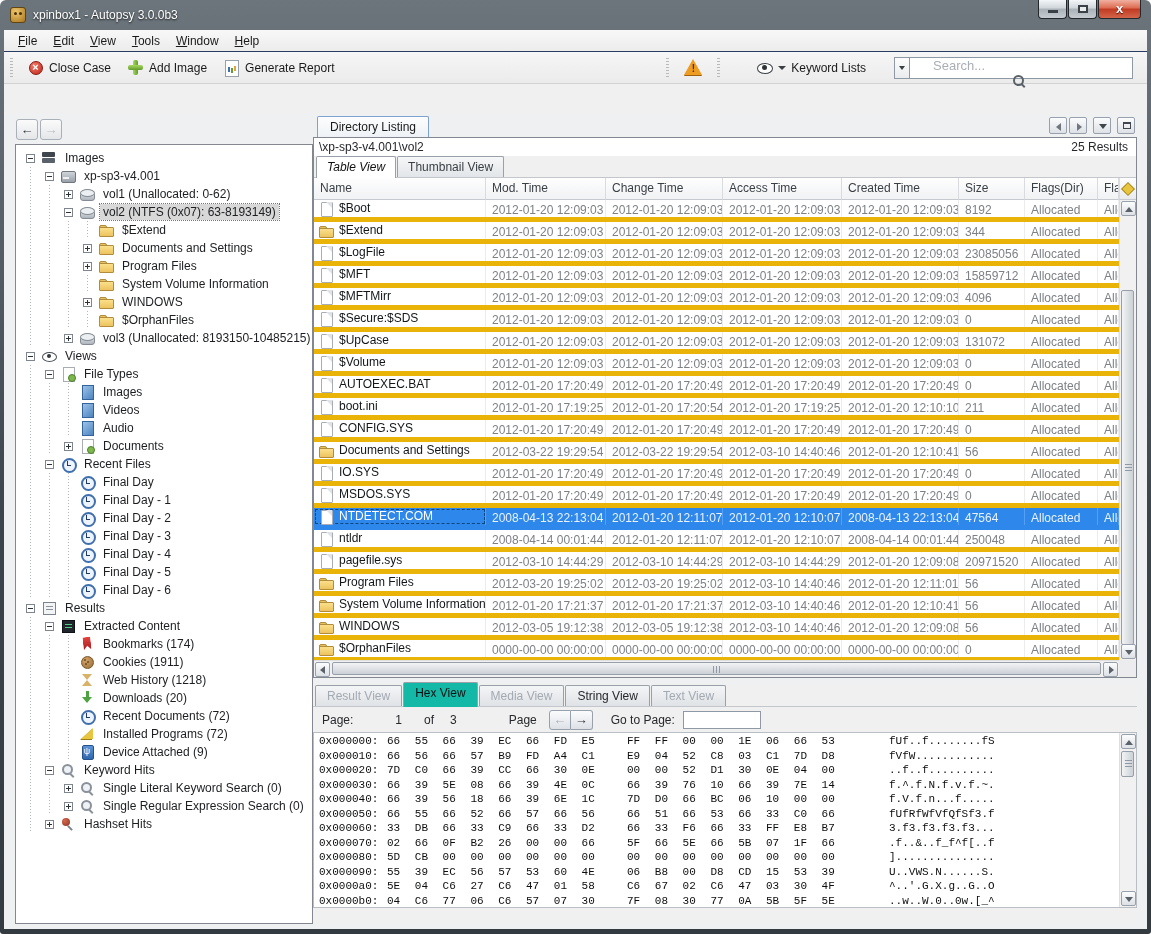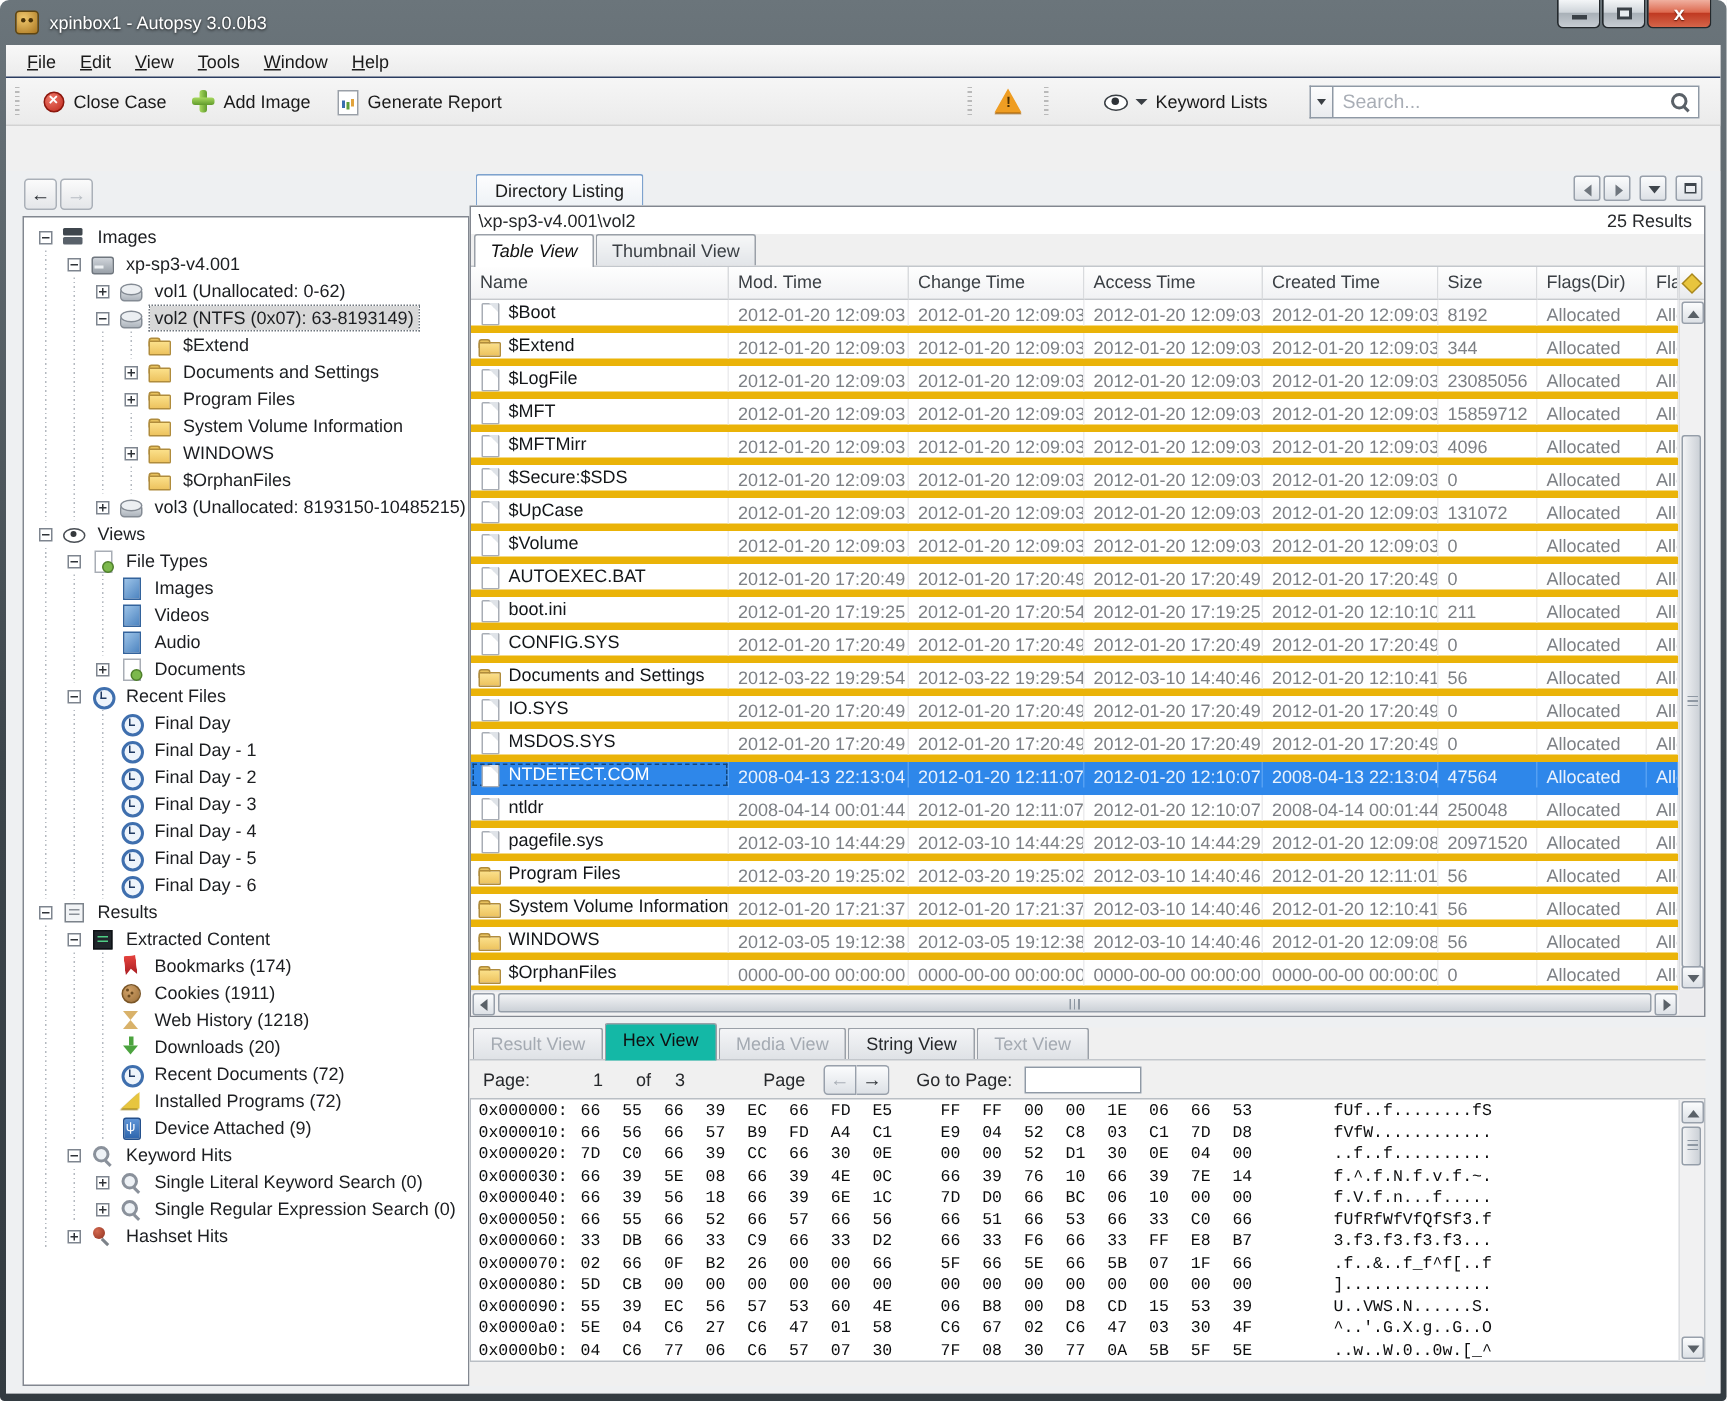--- a/index.html
+++ b/index.html
@@ -36,21 +36,21 @@
   .tbi-report::after { content:""; position:absolute; left:5px; bottom:4px; width:2px; height:5px; background:#3a6fb0; box-shadow:3px 1px 0 #5d9e3c, 6px -1px 0 #e2a33c; }
   .tbi-warn { width:20px; }
   .tbi-warn::before { content:""; position:absolute; left:1px; top:0; border-left:9px solid transparent; border-right:9px solid transparent; border-bottom:16px solid #ef9d22; filter:drop-shadow(0 1px 0 #a15f08); }
   .tbi-warn::after { content:"!"; position:absolute; left:1px; top:4px; width:18px; text-align:center; font:bold 10px/12px "Liberation Sans",sans-serif; color:#4c2f02; }
   .tbi-eye::before { content:""; position:absolute; left:1px; top:4px; width:14px; height:9px; background:#fff; border:1px solid #3a3f44; border-radius:50%; }
   .tbi-eye::after { content:""; position:absolute; left:6px; top:6px; width:5px; height:5px; background:#2f3338; border-radius:50%; }
   .caret { width:0; height:0; border-left:4px solid transparent; border-right:4px solid transparent; border-top:4px solid #3a3f44; display:inline-block; }
   .searchwrap { display:flex; align-items:center; margin:0 14px 0 8px; }
   .search-dd { width:15px; height:22px; background:linear-gradient(#fdfdfd,#e9ebee); border:1px solid #8f99a5; border-right:none; display:flex; align-items:center; justify-content:center; }
   .search-dd .caret { border-left-width:3px; border-right-width:3px; border-top-width:4px; }
-  .searchbox { width:245px; height:22px; background:#fff; border:1px solid #8f99a5; display:flex; align-items:center; }
+  .searchbox { width:224px; height:22px; background:#fff; border:1px solid #8f99a5; display:flex; align-items:center;flex-direction:column; }
   .searchbox input { flex:1; border:none; outline:none; font-size:13px; color:#333; padding:0 6px; background:transparent; }
   .searchbox input::placeholder { color:#a9aeb6; }
   .mag { width:16px; height:16px; position:relative; margin-right:4px; }
   .mag::before { content:""; position:absolute; left:2px; top:2px; width:7px; height:7px; border:2px solid #5a6168; border-radius:50%; }
   .mag::after { content:""; position:absolute; left:11px; top:10px; width:2px; height:5px; background:#5a6168; transform:rotate(-45deg); }
 
   
   .content { position:absolute; left:0; right:0; top:84px; bottom:0; background:#eef0f2; }
   .navbtns { position:absolute; left:12px; top:5px; display:flex; gap:2px; }
   .nbtn { width:22px; height:21px; background:linear-gradient(#fbfbfb,#e4e6e9); border:1px solid #aab0b8; border-radius:3px; text-align:center; line-height:19px; font-size:13px; font-weight:bold; color:#2f3338; }

